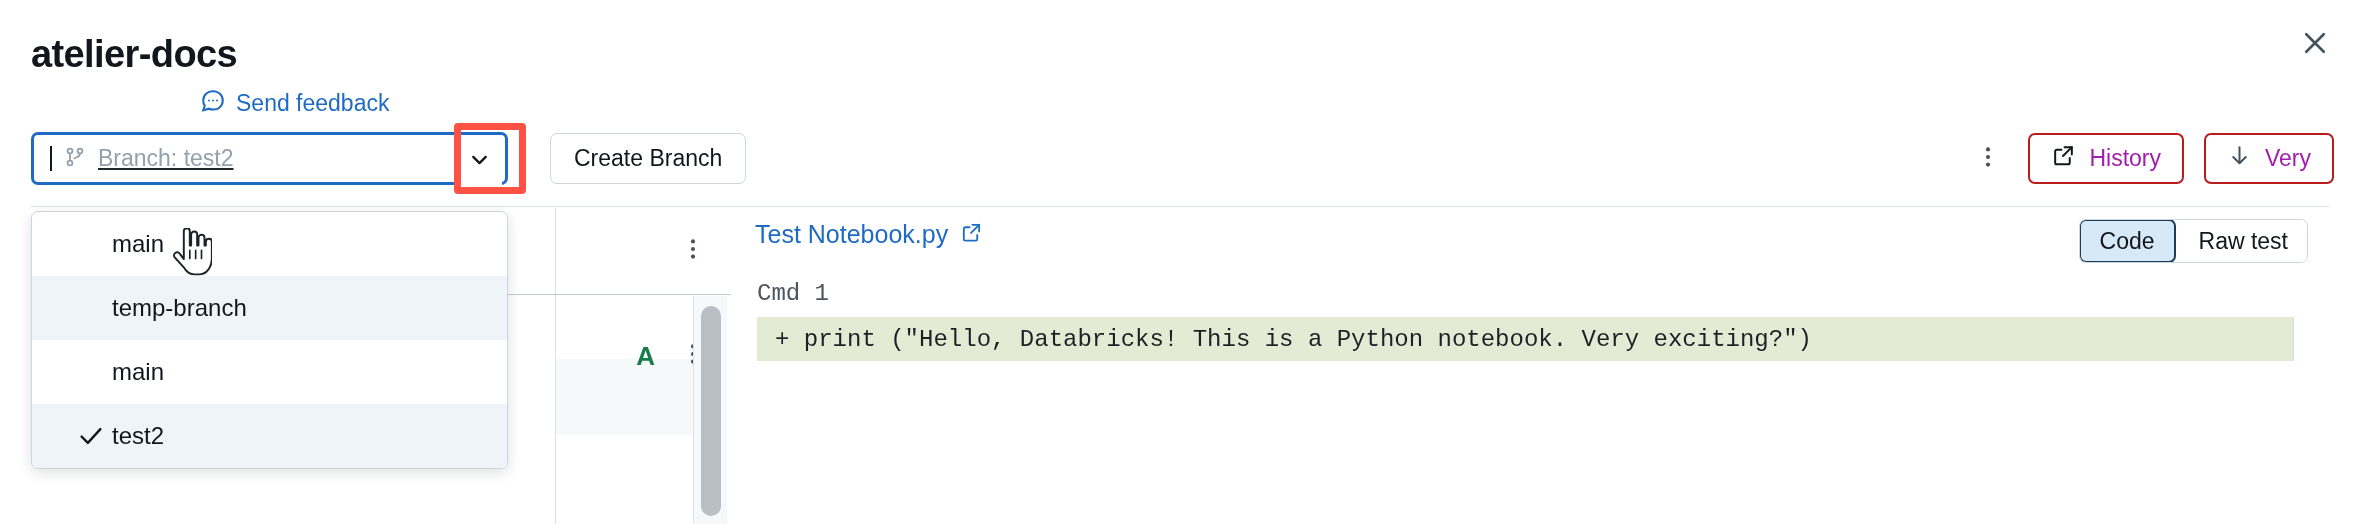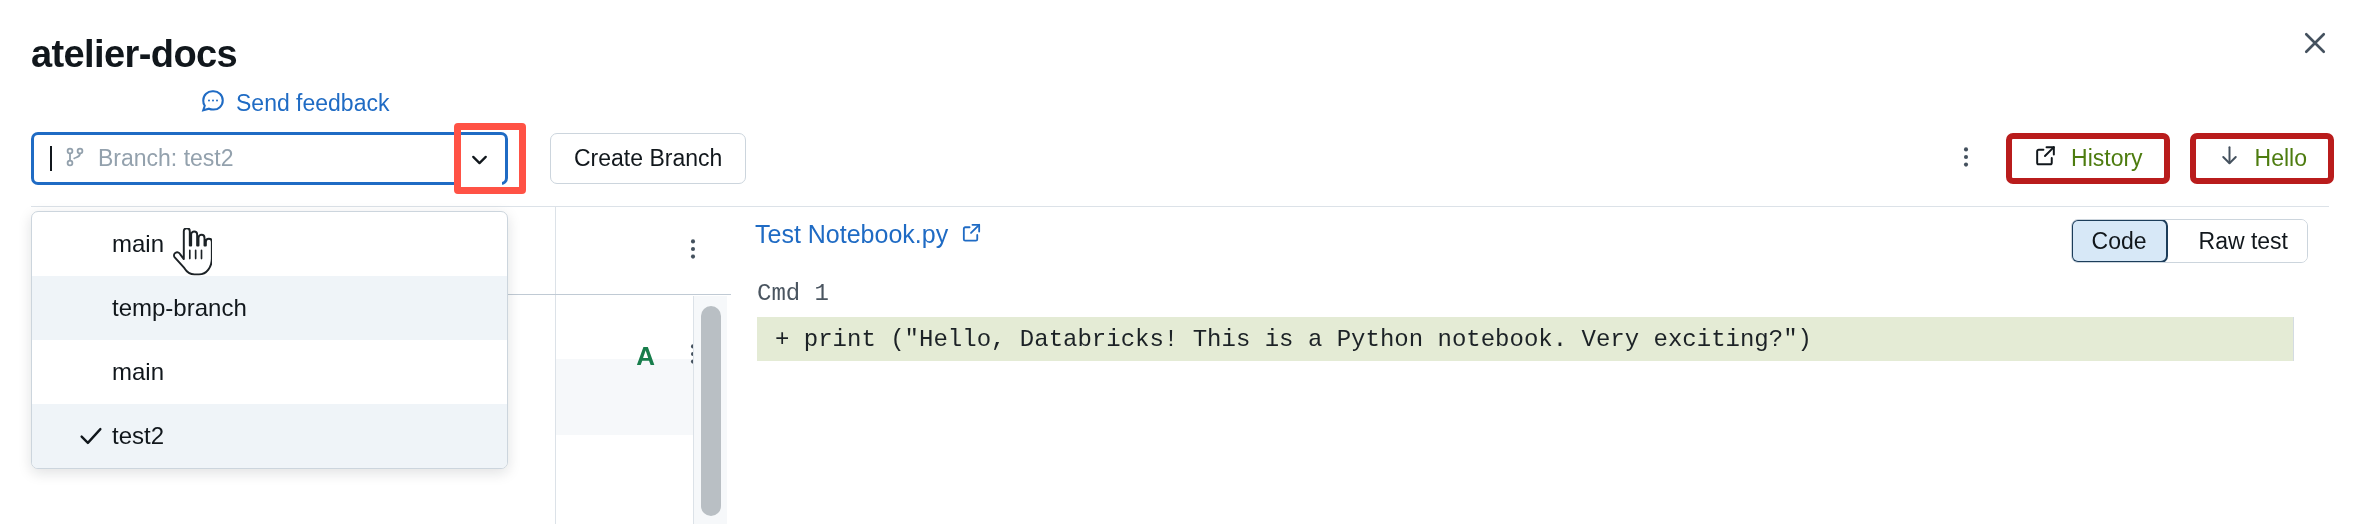--- a/index.html
+++ b/index.html
@@ -80,20 +80,21 @@
     left: 0; top: 0;
     width: 477px; height: 53px;
     border: 3px solid #1f6bc4;
     border-radius: 7px;
     background: #ffffff;
     display: flex;
     align-items: center;
     padding-left: 16px;
     gap: 11px;
     cursor: text;
+    text-decoration: underline;
   }
   .caret {
     width: 2px;
     height: 25px;
     background: #11171c;
     flex: none;
   }
   .branch-placeholder {
     font-size: 23px;
     color: #93a1ad;
@@ -149,25 +150,25 @@
     justify-content: center;
     cursor: pointer;
     border-radius: 5px;
   }
   .tb-btn {
     height: 51px;
     padding: 0 21px;
     display: flex;
     align-items: center;
     gap: 13px;
-    border: 6px solid #b91c1c;
+    border: 2px solid #b91c1c;
     border-radius: 7px;
     background: #ffffff;
     font-size: 23px;
-    color: #4d7c0f;
+    color: #a21caf;
     white-space: nowrap;
     cursor: pointer;
   }
 
   
   .divider {
     position: absolute;
     left: 31px; top: 206px;
     width: 2298px;
     height: 1px;
@@ -319,21 +320,21 @@
     cursor: pointer;
     border: none;
     font-family: inherit;
   }
   .vt-btn.active {
     background: #d7e8f7;
     color: #11171c;
     border: 2px solid #1c3d5a;
     border-radius: 7px;
     height: 44px;
-    margin: -1px 12px -1px -1px;
+    margin: -1px 4px -1px -1px;
   }
 
   .cmd-label {
     position: absolute;
     left: 12px; top: 73px;
     font-size: 24px;
     font-family: "Liberation Mono", monospace;
     color: #4a5560;
   }
 
@@ -441,21 +442,21 @@
         <span>History</span>
       </div>
 
       <div class="tb-btn">
         <span>
           <svg width="25" height="25" viewBox="0 0 24 24" fill="none" stroke="#44515e" stroke-width="1.9" stroke-linecap="round" stroke-linejoin="round">
             <path d="M12 4v15"></path>
             <path d="M6 13.5l6 6 6-6"></path>
           </svg>
         </span>
-        <span>Hello</span>
+        <span>Very</span>
       </div>
     </div>
   </div>
 
   <div class="divider"></div>
 
   <div class="left-panel">
     <div class="lp-vline"></div>
     <div class="lp-shade-2"></div>
 

